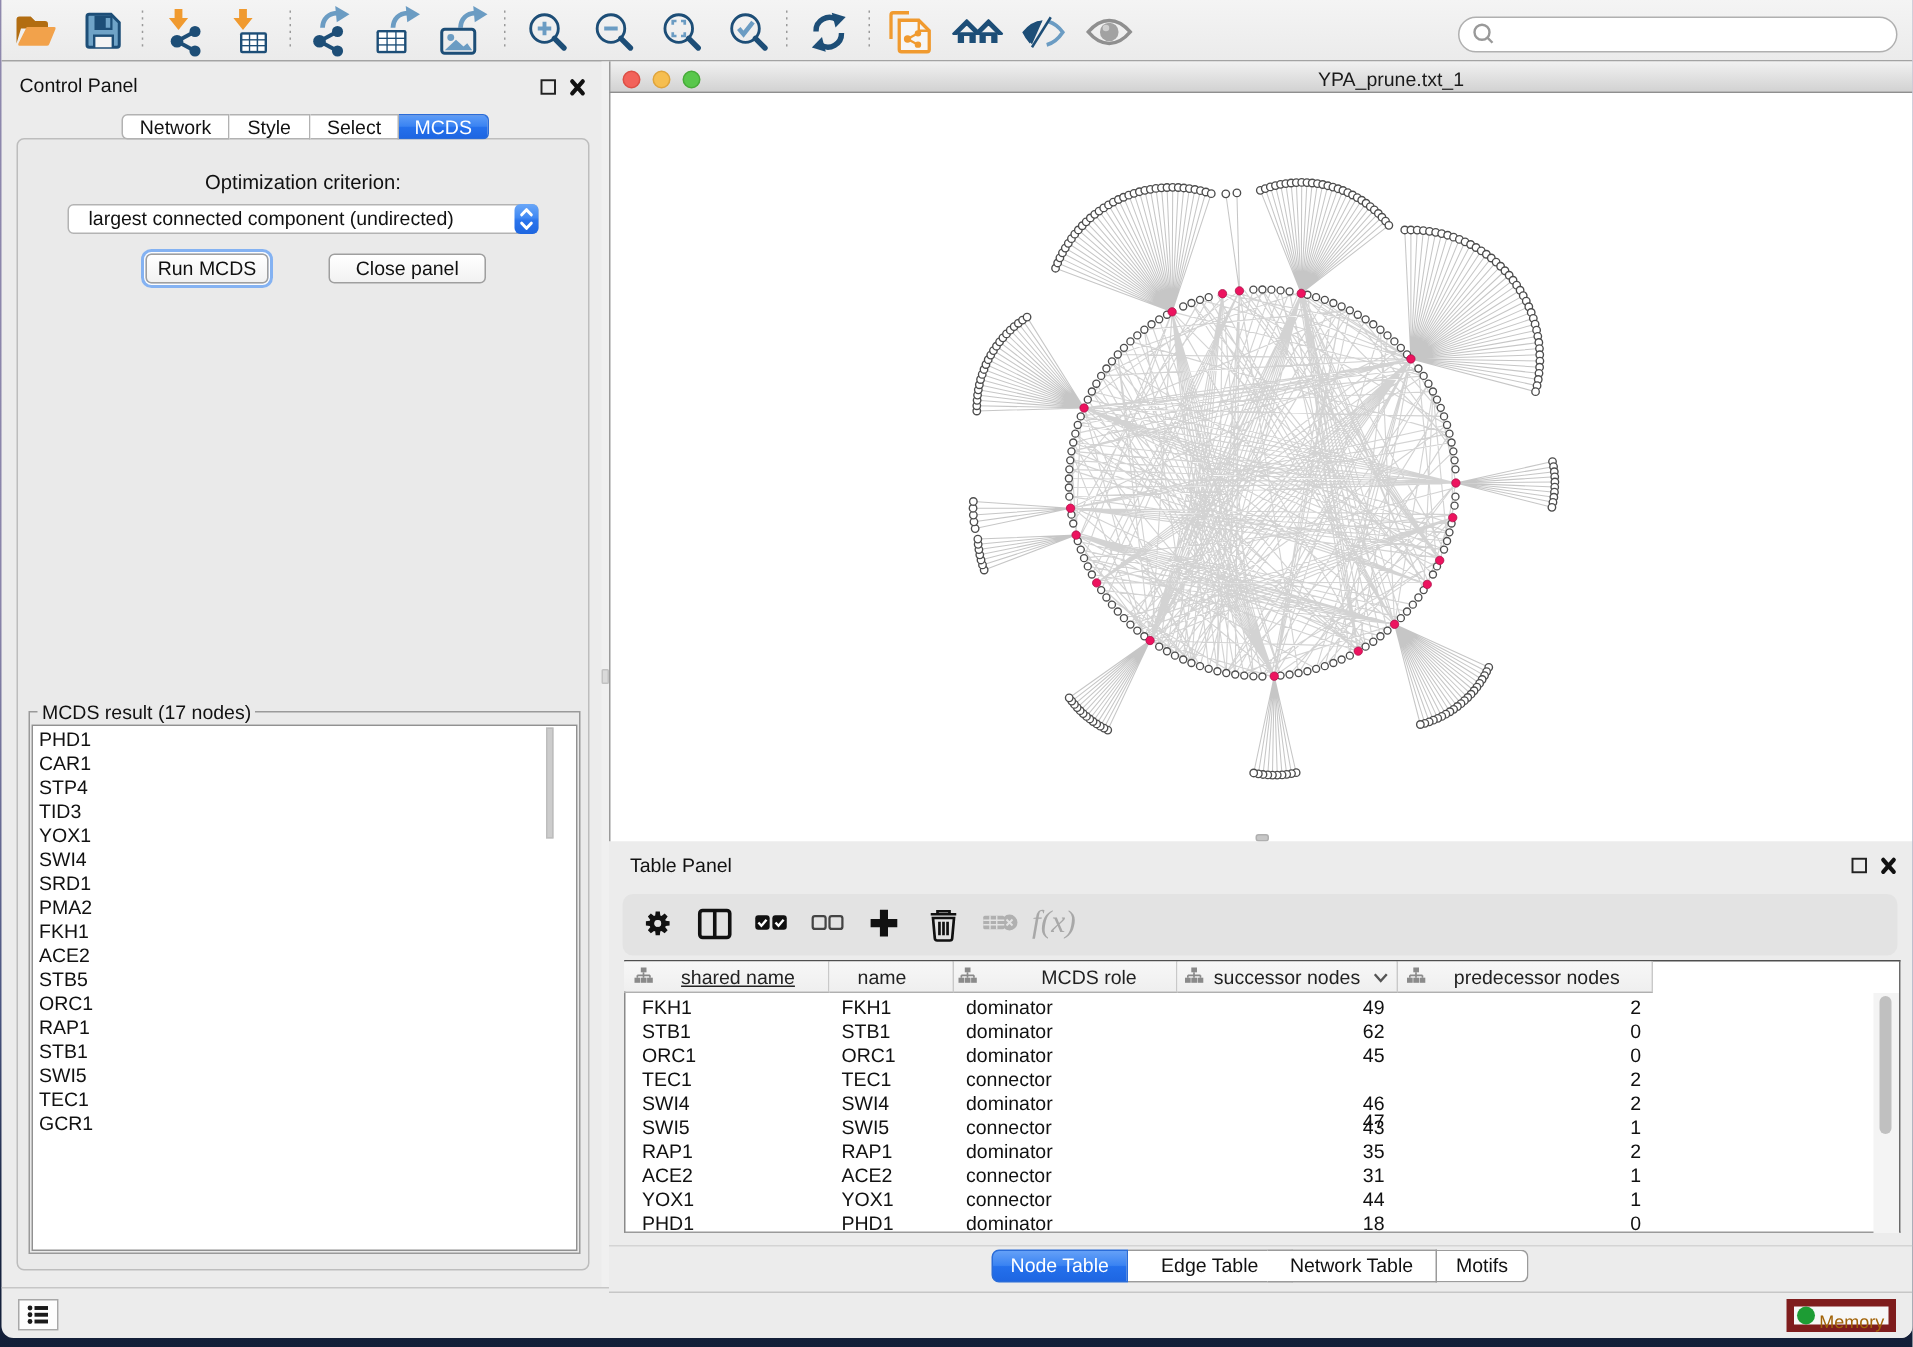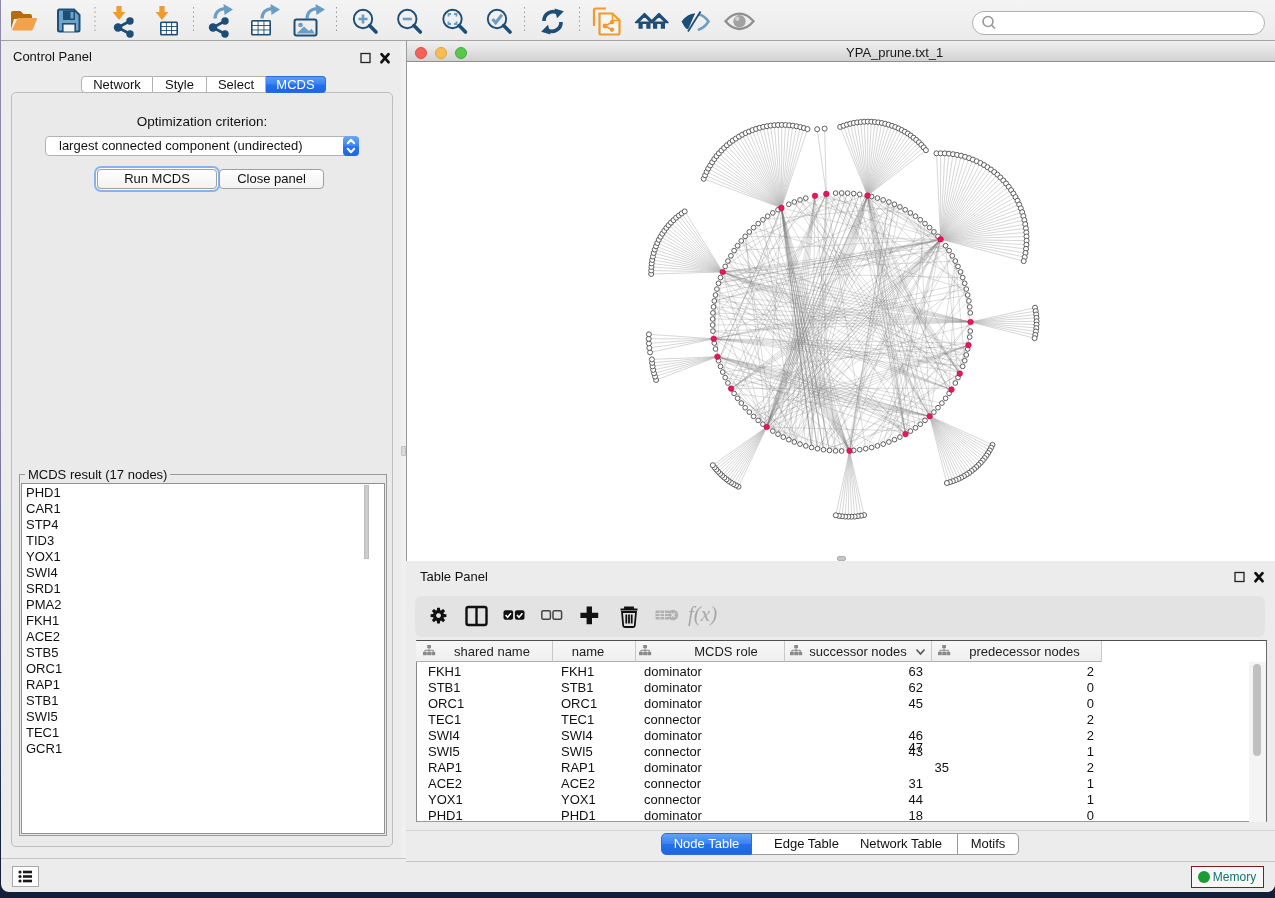--- a/index.html
+++ b/index.html
@@ -19,21 +19,21 @@
 #opt-label { left:0; top:114px; width:402px; text-align:center; font-size:13.5px; color:#111; }
 #combo { left:44px; top:136px; width:314px; height:20px; background:#fff; border:1px solid #b3b3b3; border-radius:4px; font-size:13px; line-height:18px; color:#111; padding-left:13px; }
 #combo-btn { left:342px; top:136px; width:16px; height:20px; border-radius:4px; background:linear-gradient(180deg,#6aa7f8 0%,#4189f3 45%,#2a74ec 55%,#1e66e0 100%); }
 .btn { position:absolute; top:169px; height:20px; background:linear-gradient(180deg,#ffffff,#f2f2f2); border:1px solid #9f9f9f; border-radius:4px; font-size:13px; color:#111; text-align:center; line-height:18px; }
 #fieldset { left:18px; top:474px; width:368px; height:362px; border:1px solid #9a9a9a; }
 #legend { left:24px; top:467px; background:#eaeaea; padding:0 3px; font-size:13px; color:#111; }
 #mlist { left:20px; top:483px; width:364px; height:351px; background:#fff; border:1px solid #919191; font-size:13px; line-height:16px; color:#111; padding:1px 0 0 4px; }
 #mthumb { left:363px; top:485px; width:5px; height:74px; background:#ccc; border:1px solid #bdbdbd; }
 #net-title { left:405px; top:41px; width:869px; height:21px; background:linear-gradient(180deg,#f1f1f1,#d2d2d2); border-left:1px solid #9a9a9a; border-bottom:1px solid #8f8f8f; }
 .tl { position:absolute; top:47px; width:12px; height:12px; border-radius:50%; }
-#nt-text { left:845px; top:45px; width:130px; text-align:left; font-size:13px; color:#1a1a1a; }
+#nt-text { left:845px; top:45px; width:130px; text-align:right; font-size:13px; color:#1a1a1a; }
 #canvas { left:405px; top:62px; width:869px; height:499px; background:#fff; border-left:1px solid #9a9a9a; }
 #cgrip { left:836px; top:556px; width:9px; height:5px; background:#c6c6c6; border:1px solid #b0b0b0; border-radius:2px; }
 #tp { left:405px; top:561px; width:869px; height:331px; background:#ececec; }
 #tp-title { left:419px; top:569px; font-size:13px; color:#111; }
 #tp-toolbar { left:414px; top:596px; width:850px; height:41px; background:#e3e3e3; border-radius:7px; }
 #thead { left:415px; top:640px; width:851px; height:182px; background:#fff; border-style:solid; border-width:1px; border-color:#4f4f4f #6a6a6a #9a9a9a #8a8a8a; }
 .hcell { position:absolute; top:641px; height:21px; background:linear-gradient(180deg,#f7f7f7,#efefef); border-right:1px solid #c9c9c9; border-bottom:1px solid #b0b0b0; font-size:13px; color:#222; }
 .hlbl { position:absolute; top:0; width:100%; text-align:center; line-height:21px; }
 .trow { position:absolute; font-size:13px; color:#111; height:16px; line-height:16px; white-space:pre; }
 .num { text-align:right; }
@@ -41,21 +41,21 @@
 #vthumb { left:1252px; top:664px; width:8px; height:92px; background:#c0c0c0; border-radius:4px; }
 #tabline { left:405px; top:830px; width:869px; height:1px; background:#d4d4d4; }
 .btab { position:absolute; top:833px; height:22px; border:1px solid #9b9b9b; background:#fff; font-size:13px; color:#111; text-align:center; line-height:20px; border-left:none; }
 #btab1 { left:660px; width:91px; border-left:1px solid #2a6cd8; border-radius:5px 0 0 5px; background:linear-gradient(180deg,#64a0f7 0%,#3a83f2 48%,#2470ec 52%,#1e66e2 100%); color:#fff; border-color:#2a6cd8; }
 #btab2 { left:751px; width:110px; }
 #btab3 { left:844px; width:113px; }
 #btab4 { left:957px; width:61px; border-radius:0 5px 5px 0; }
 #status-l { left:0; top:858px; width:405px; height:1px; background:#c6c6c6; }
 #status-r { left:405px; top:861px; width:869px; height:1px; background:#c6c6c6; }
 #listbtn { left:11px; top:866px; width:27px; height:21px; background:#fdfdfd; border:1px solid #a8a8a8; }
-#membtn { left:1190px; top:866px; width:73px; height:22px; background:#f7f7f7; border:1px solid #7f1d1d; font-size:12px; color:#0f766e; line-height:20px; text-align:center; padding-left:14px; }
+#membtn { left:1190px; top:866px; width:73px; height:22px; background:#f7f7f7; border:5px solid #7f1d1d; font-size:12px; color:#a16207; line-height:20px; text-align:center; padding-left:14px; }
 #memdot { left:1197px; top:871px; width:12px; height:12px; border-radius:50%; background:#1d9c34; }
 #splitter { left:400px; top:41px; width:5px; height:817px; background:#f0f0f0; }
 </style>
 </head>
 <body>
 <div id="window">
   <div id="toolbar"></div>
   <svg id="tbicons" width="1274" height="41" style="left:0;top:0">
       <path d="M10 29 L10 13 Q10 11 12 11 L19.5 11 L22.5 14 L29 14 Q31 14 31 16 L31 19 L13 19 Z" fill="#b26d11"></path>
       <path d="M16.8 18 L35.2 18 Q36.5 18 36 19.3 L31.8 29.5 Q31.4 30.5 30.2 30.5 L12 30.5 Q10.7 30.5 11.2 29.2 Z" fill="#f2a24b"></path>
@@ -166,21 +166,21 @@
   <div class="tab" id="tab1">Network</div>
   <div class="tab" id="tab2">Style</div>
   <div class="tab" id="tab3">Select</div>
   <div class="tab" id="tab4">MCDS</div>
   <div id="opt-label">Optimization criterion:</div>
   <div id="combo">largest connected component (undirected)</div>
   <div id="combo-btn"></div>
   <svg width="16" height="20" style="left:342px;top:136px">
       <path d="M4.8 7.2 L8 3.8 L11.2 7.2 M4.8 12.8 L8 16.2 L11.2 12.8" fill="none" stroke="#fff" stroke-width="2" stroke-linecap="round" stroke-linejoin="round"></path>
     </svg>
-  <div class="btn" id="runbtn" style="left:96px;width:120px;box-shadow:0 0 0 1px #fdfdfd, 0 0 0 3px #84b2f2;">Run MCDS</div>
+  <div class="btn" id="runbtn" style="left:96px;width:82px;box-shadow:0 0 0 1px #fdfdfd, 0 0 0 3px #84b2f2;">Run MCDS</div>
   <div class="btn" style="left:218px;width:105px;">Close panel</div>
   <div id="fieldset"></div>
   <div id="legend">MCDS result (17 nodes)</div>
   <div id="mlist">PHD1<br>CAR1<br>STP4<br>TID3<br>YOX1<br>SWI4<br>SRD1<br>PMA2<br>FKH1<br>ACE2<br>STB5<br>ORC1<br>RAP1<br>STB1<br>SWI5<br>TEC1<br>GCR1</div>
   <div id="mthumb"></div>
   <div id="splitter"></div>
     <div style="position:absolute;left:400px;top:446px;width:5px;height:10px;background:#dadada;border:1px solid #c2c2c2;border-radius:1px;"></div>
   <div id="net-title"></div>
   <div class="tl" style="left:414px;background:#f2625a;border:1px solid #dc4f45;"></div>
   <div class="tl" style="left:434px;background:#f6be50;border:1px solid #dfa43c;"></div>
@@ -558,21 +558,21 @@
       <g stroke="#e3e3e3" stroke-width="0.9">
         <line x1="234.5" y1="17.5" x2="248.5" y2="17.5"></line>
         <line x1="234.5" y1="20.5" x2="248.5" y2="20.5"></line>
         <line x1="239" y1="14.5" x2="239" y2="23.5"></line>
         <line x1="243.5" y1="14.5" x2="243.5" y2="23.5"></line>
       </g>
       <text x="267" y="25" font-family="Liberation Serif, serif" font-style="italic" font-size="21" fill="#a8a8a8">f(x)</text>
     </svg>
   <div id="thead"></div>
   <div class="hcell" style="left:415px;width:137px;">
-      <div class="hlbl" style="left:8px;">shared name</div>
+      <div class="hlbl" style="left:8px;text-decoration:underline;">shared name</div>
     </div>
   <div class="hcell" style="left:552px;width:83px;">
       <div class="hlbl" style="text-indent:-12px;">name</div>
     </div>
   <div class="hcell" style="left:635px;width:149px;">
       <div class="hlbl" style="left:8px;padding-left:16px;">MCDS role</div>
     </div>
   <div class="hcell" style="left:784px;width:147px;">
       <div class="hlbl">successor nodes</div>
     </div>
@@ -607,21 +607,21 @@
         <path d="M6 7.2 v2 M1.9 9.2 h8.4 M1.9 9.2 v1.6 M10.3 9.2 v1.6 M6 9.2 v1.6" stroke="#8a8a8a" stroke-width="1.1" fill="none"></path>
         <rect x="0" y="10.8" width="3.8" height="3.4"></rect>
         <rect x="4.2" y="10.8" width="3.8" height="3.4"></rect>
         <rect x="8.4" y="10.8" width="3.8" height="3.4"></rect>
       </g>
     </svg>
   <div id="tablerows">
       <div class="trow" style="left:427px;top:664px;">FKH1</div>
       <div class="trow" style="left:560px;top:664px;">FKH1</div>
       <div class="trow" style="left:643px;top:664px;">dominator</div>
-      <div class="trow num" style="left:822px;top:664px;width:100px;">63</div>
+      <div class="trow num" style="left:822px;top:664px;width:100px;">49</div>
       <div class="trow num" style="left:993px;top:664px;width:100px;">2</div>
       <div class="trow" style="left:427px;top:680px;">STB1</div>
       <div class="trow" style="left:560px;top:680px;">STB1</div>
       <div class="trow" style="left:643px;top:680px;">dominator</div>
       <div class="trow num" style="left:822px;top:680px;width:100px;">62</div>
       <div class="trow num" style="left:993px;top:680px;width:100px;">0</div>
       <div class="trow" style="left:427px;top:696px;">ORC1</div>
       <div class="trow" style="left:560px;top:696px;">ORC1</div>
       <div class="trow" style="left:643px;top:696px;">dominator</div>
       <div class="trow num" style="left:822px;top:696px;width:100px;">45</div>
@@ -637,21 +637,21 @@
       <div class="trow num" style="left:822px;top:728px;width:100px;">46</div>
       <div class="trow num" style="left:993px;top:728px;width:100px;">2</div>
       <div class="trow" style="left:427px;top:744px;">SWI5</div>
       <div class="trow" style="left:560px;top:744px;">SWI5</div>
       <div class="trow" style="left:643px;top:744px;">connector</div>
       <div class="trow num" style="left:822px;top:744px;width:100px;">43</div>
       <div class="trow num" style="left:993px;top:744px;width:100px;">1</div>
       <div class="trow" style="left:427px;top:760px;">RAP1</div>
       <div class="trow" style="left:560px;top:760px;">RAP1</div>
       <div class="trow" style="left:643px;top:760px;">dominator</div>
-      <div class="trow num" style="left:848px;top:760px;width:100px;">35</div>
+      <div class="trow num" style="left:822px;top:760px;width:100px;">35</div>
       <div class="trow num" style="left:993px;top:760px;width:100px;">2</div>
       <div class="trow" style="left:427px;top:776px;">ACE2</div>
       <div class="trow" style="left:560px;top:776px;">ACE2</div>
       <div class="trow" style="left:643px;top:776px;">connector</div>
       <div class="trow num" style="left:822px;top:776px;width:100px;">31</div>
       <div class="trow num" style="left:993px;top:776px;width:100px;">1</div>
       <div class="trow" style="left:427px;top:792px;">YOX1</div>
       <div class="trow" style="left:560px;top:792px;">YOX1</div>
       <div class="trow" style="left:643px;top:792px;">connector</div>
       <div class="trow num" style="left:822px;top:792px;width:100px;">44</div>

